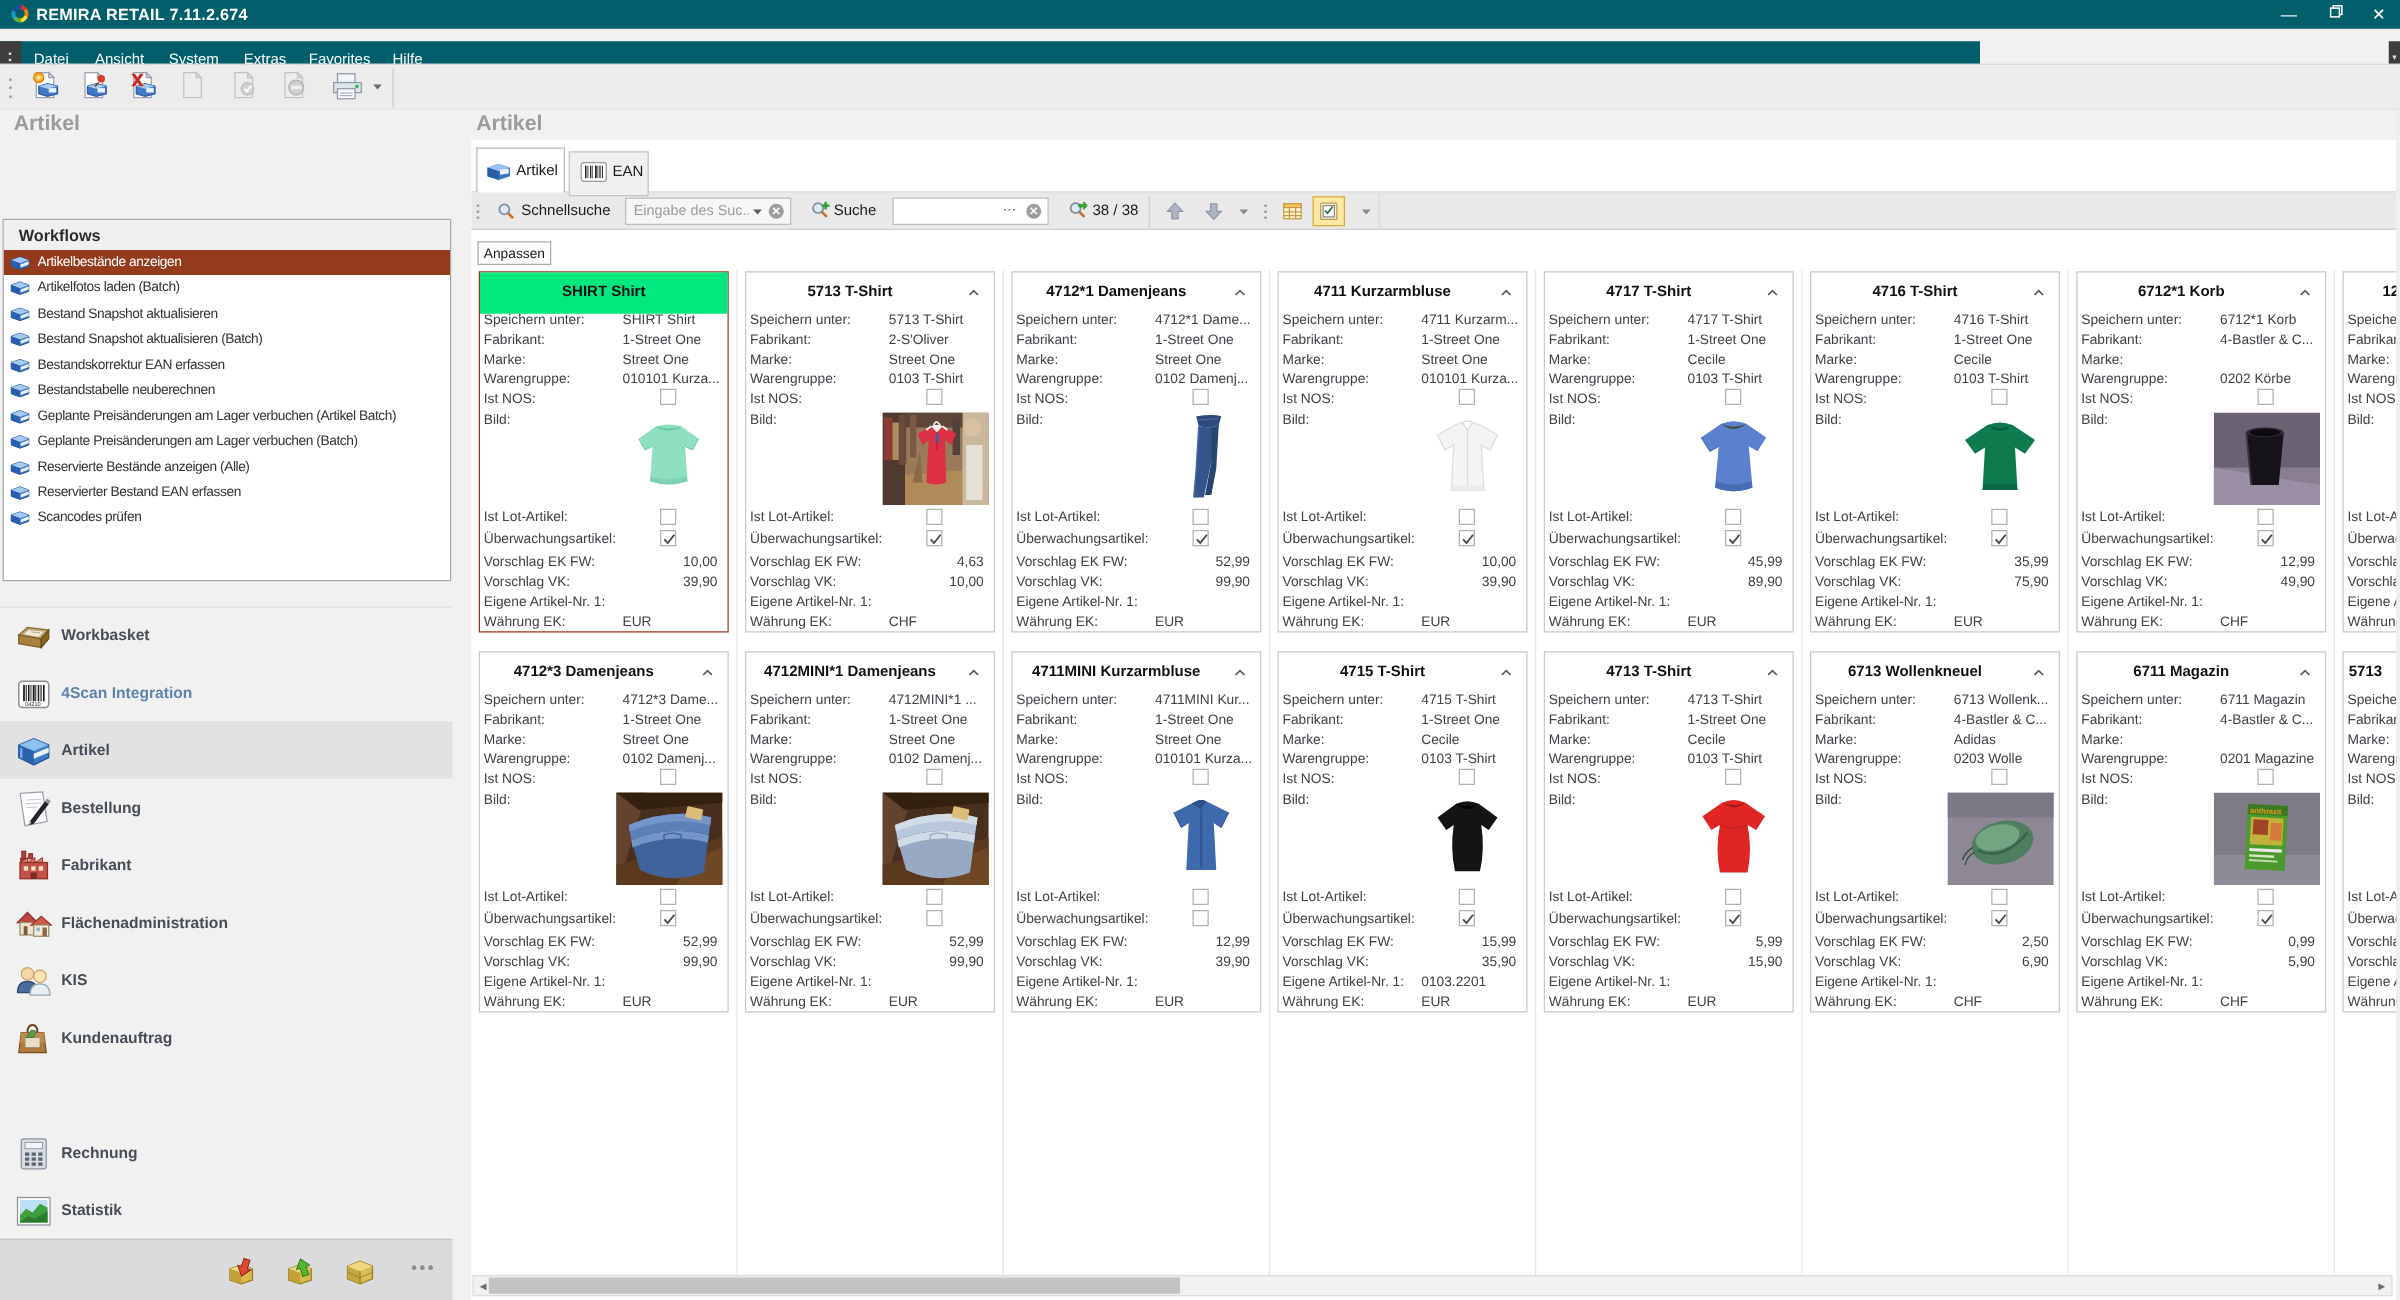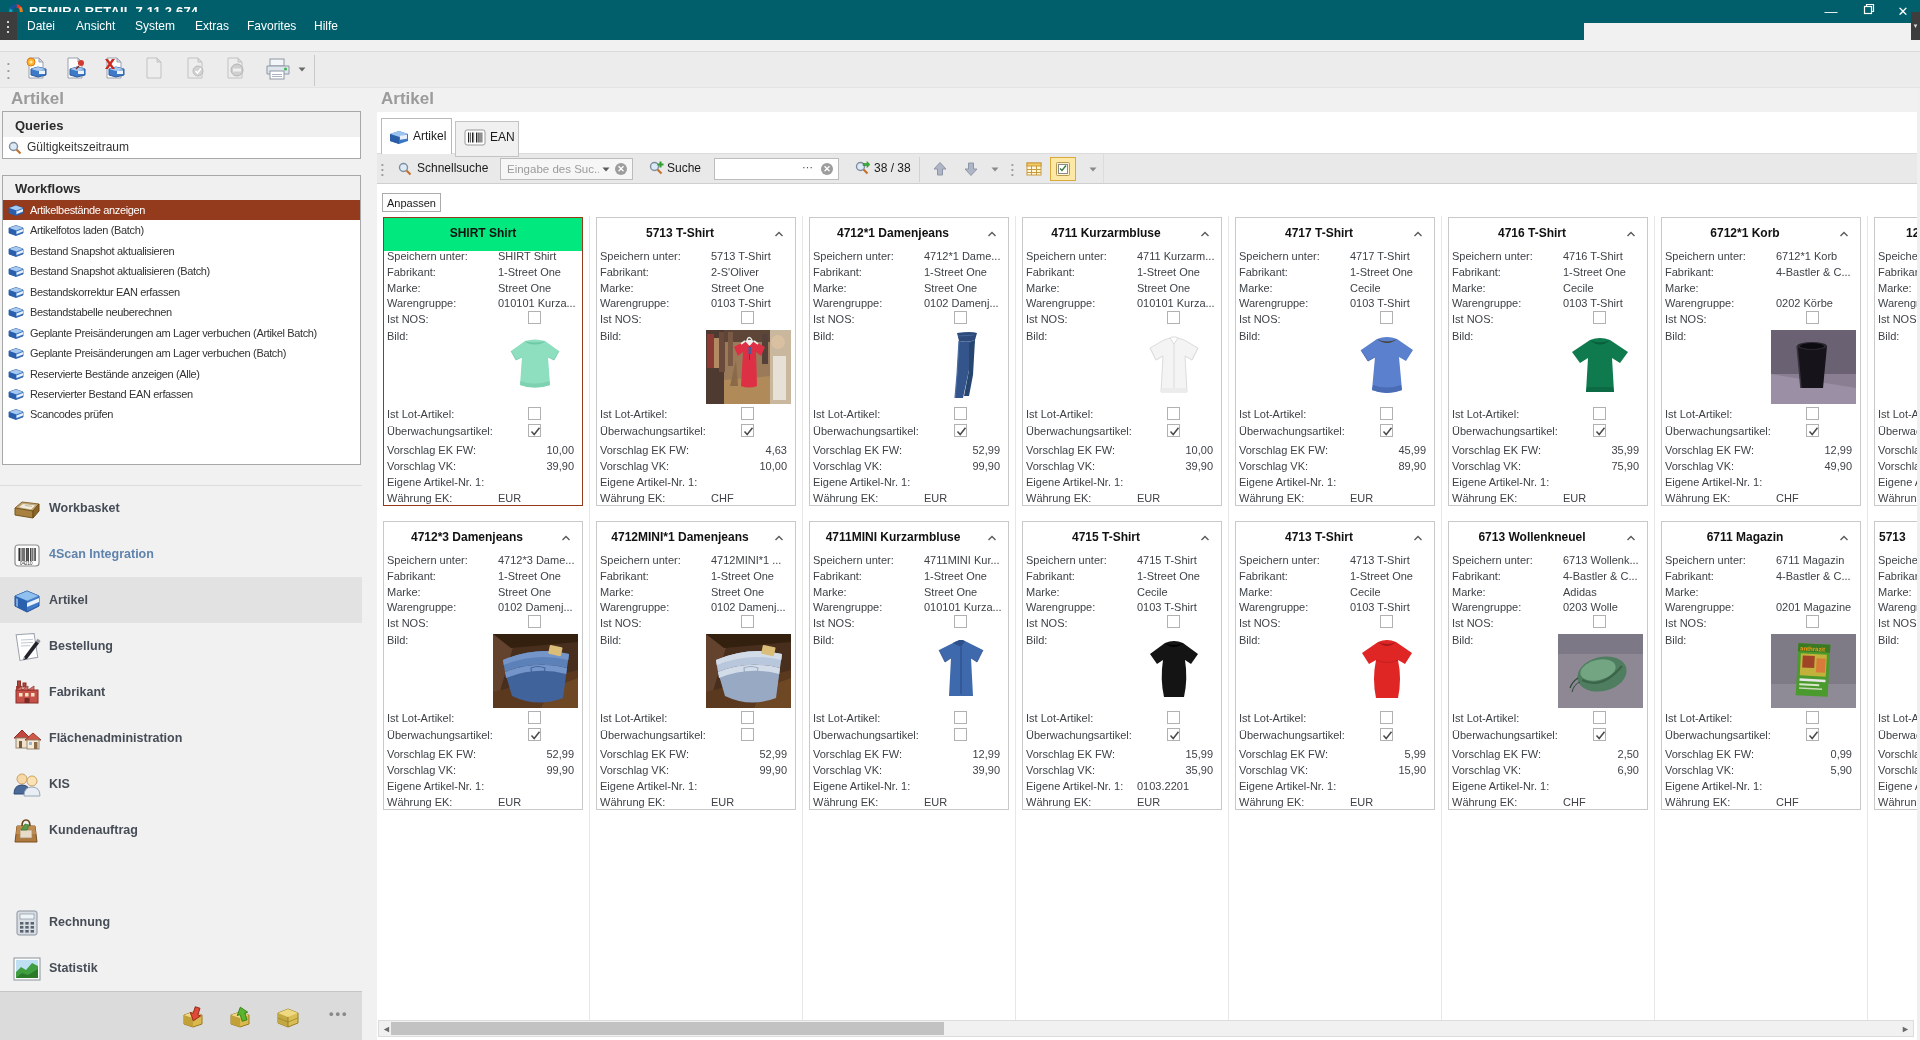--- a/index.html
+++ b/index.html
@@ -1,18 +1,18 @@
 <!DOCTYPE html>
 <html><head><meta charset="utf-8"><style>
 *{margin:0;padding:0;box-sizing:border-box}
 html,body{width:1920px;height:1040px;overflow:hidden;font-family:"Liberation Sans",sans-serif;background:#f1f1f1}
 .abs{position:absolute}
 .abs svg,.navicon svg,.wficon svg,.tbicon svg,.chev svg{display:block}
 #titlebar{position:absolute;left:0;top:0;width:1920px;height:23px;background:#015f6b}
-#menubar{position:absolute;left:0;top:12px;width:1584px;height:28px;background:#015f6b}
+#menubar{position:absolute;left:0;top:33px;width:1584px;height:28px;background:#015f6b}
 .title-text{position:absolute;left:29px;top:4px;font-size:13px;font-weight:bold;color:#fff;letter-spacing:.2px}
 .winbtn{position:absolute;top:0;width:34px;height:23px;color:#fff;text-align:center;line-height:23px;font-size:13px}
 .menugrip{position:absolute;left:0;top:0;width:17px;height:28px;background:#3d3d3d}
 .menugrip-r{position:absolute;left:1911px;top:0;width:9px;height:28px;background:#3d3d3d;color:#ddd;font-size:7px;text-align:center;line-height:28px}
 .menuitem{position:absolute;top:0;height:28px;line-height:28px;color:#fff;font-size:12px}
 #toolbar{position:absolute;left:0;top:51px;width:1920px;height:37px;background:#ececec;border-top:1px solid #d9d9d9;border-bottom:1px solid #e3e3e3}
 .tbicon{position:absolute;top:5px;width:26px;height:26px}
 .vsep{position:absolute;background:#c9c9c9;width:1px}
 .grip{position:absolute;width:3px;color:#9a9a9a}
 #leftpanel{position:absolute;left:0;top:88px;width:362px;height:952px;background:#f1f1f1}
@@ -154,29 +154,20 @@
     </div>
     <div class="abs" style="left:298px;top:15px">
       <svg width="8" height="5" viewBox="0 0 8 5">
         <path d="M0.5 0.5 L7.5 0.5 L4 4.5 Z" fill="#6a6a6a"></path>
       </svg>
     </div>
     <div class="vsep" style="left:314px;top:3px;height:31px"></div>
   </div>
 <div id="leftpanel">
     <div class="abs paneltitle" style="left:11px;top:1px">Artikel</div>
-    <div class="grpbox" style="top:23px;height:48px">
-      <div class="grphdr" style="padding-top:6px;padding-bottom:4px">Queries</div>
-      <div class="qrow"><span class="abs" style="left:4px;top:3px">
-          <svg width="16" height="16" viewBox="0 0 16 16">
-            <circle cx="6.5" cy="6.5" r="4" fill="#dceaf5" stroke="#7f8da0" stroke-width="1.4"></circle>
-            <line x1="9.5" y1="9.5" x2="13.5" y2="13.5" stroke="#c2722d" stroke-width="2.2"></line>
-          </svg>
-        </span><span style="padding-left:24px">Gültigkeitszeitraum</span></div>
-    </div>
     <div class="grpbox" style="top:87px;height:290px">
       <div class="grphdr">Workflows</div>
       <div class="wfrow sel"><span class="wficon">
           <svg width="16" height="14" viewBox="0 0 16 14">
             <path d="M1 5 L8 2.5 L15 5 L15 10 L8 12.5 L1 10 Z" fill="#3f7ac9" stroke="#24549c" stroke-width="0.8"></path>
             <path d="M1 5 L8 2.5 L15 5 L8 7.5 Z" fill="#a6c9ef"></path>
             <path d="M1 5 L8 7.5 L8 12.5 L1 10 Z" fill="#2a5fae"></path>
             <path d="M8.5 8.5 L15 6 L15 8.5 L8.5 11 Z" fill="#e9f1fa"></path>
           </svg>
         </span>Artikelbestände anzeigen</div>

